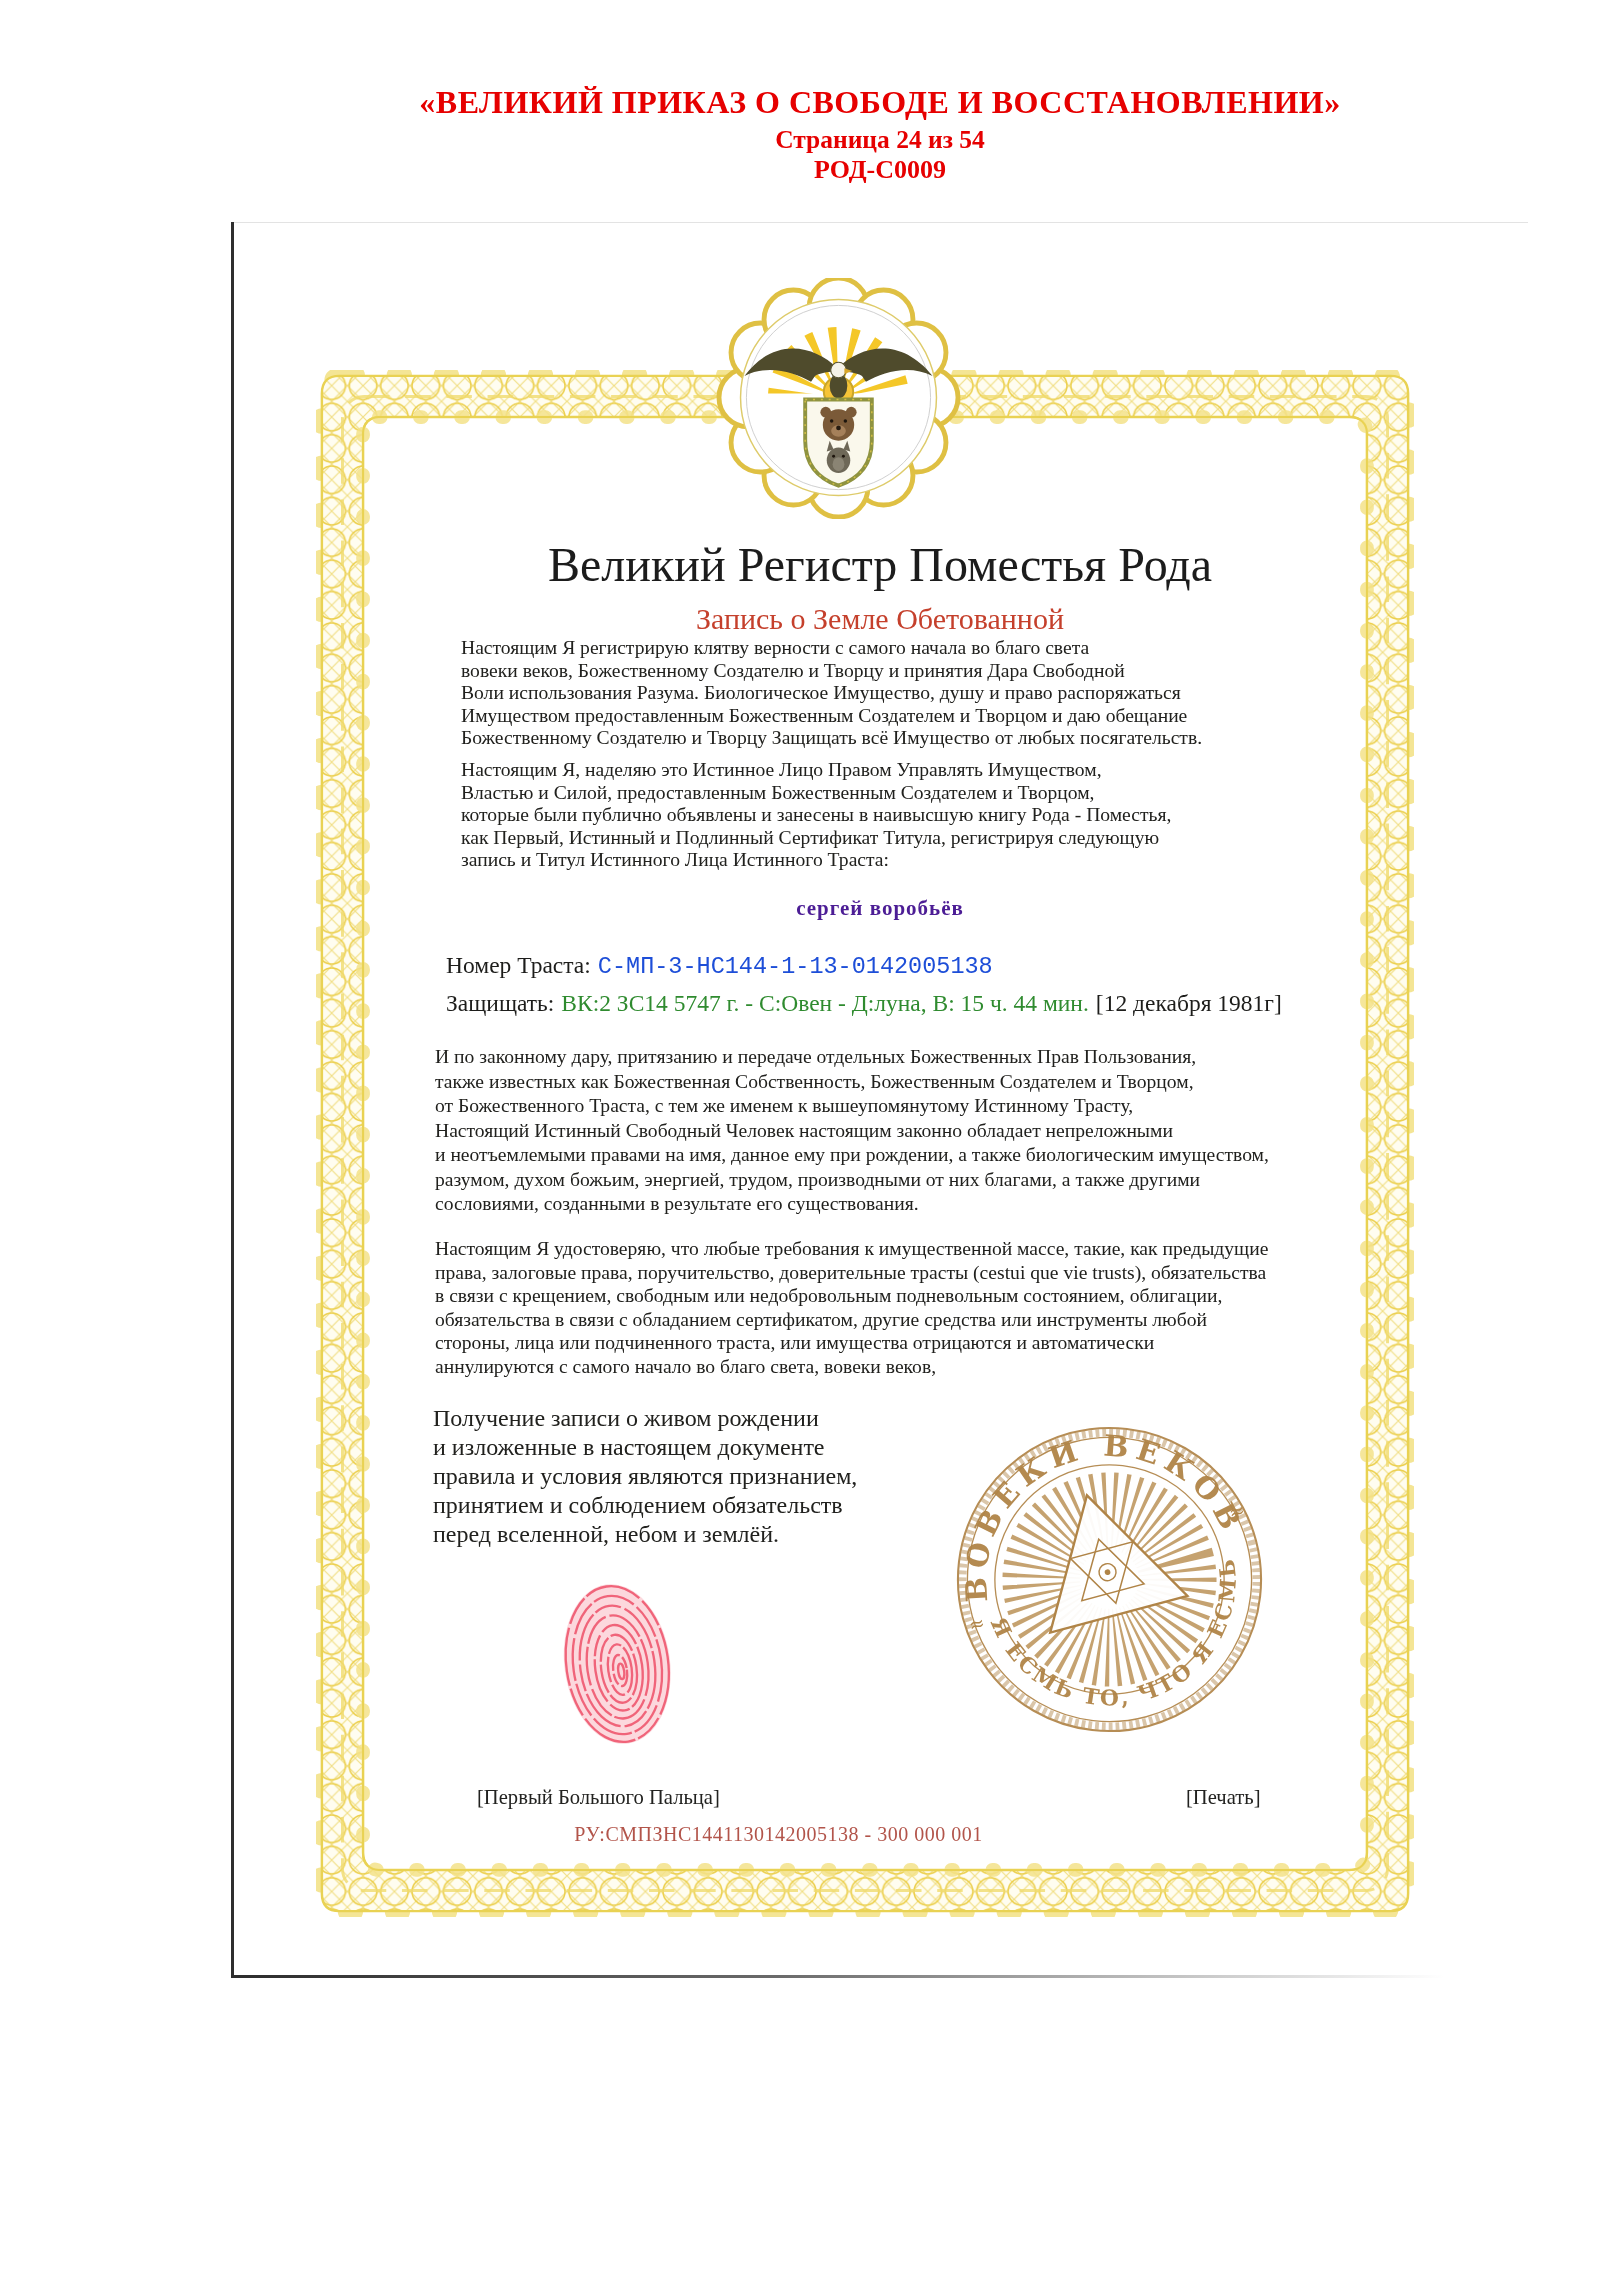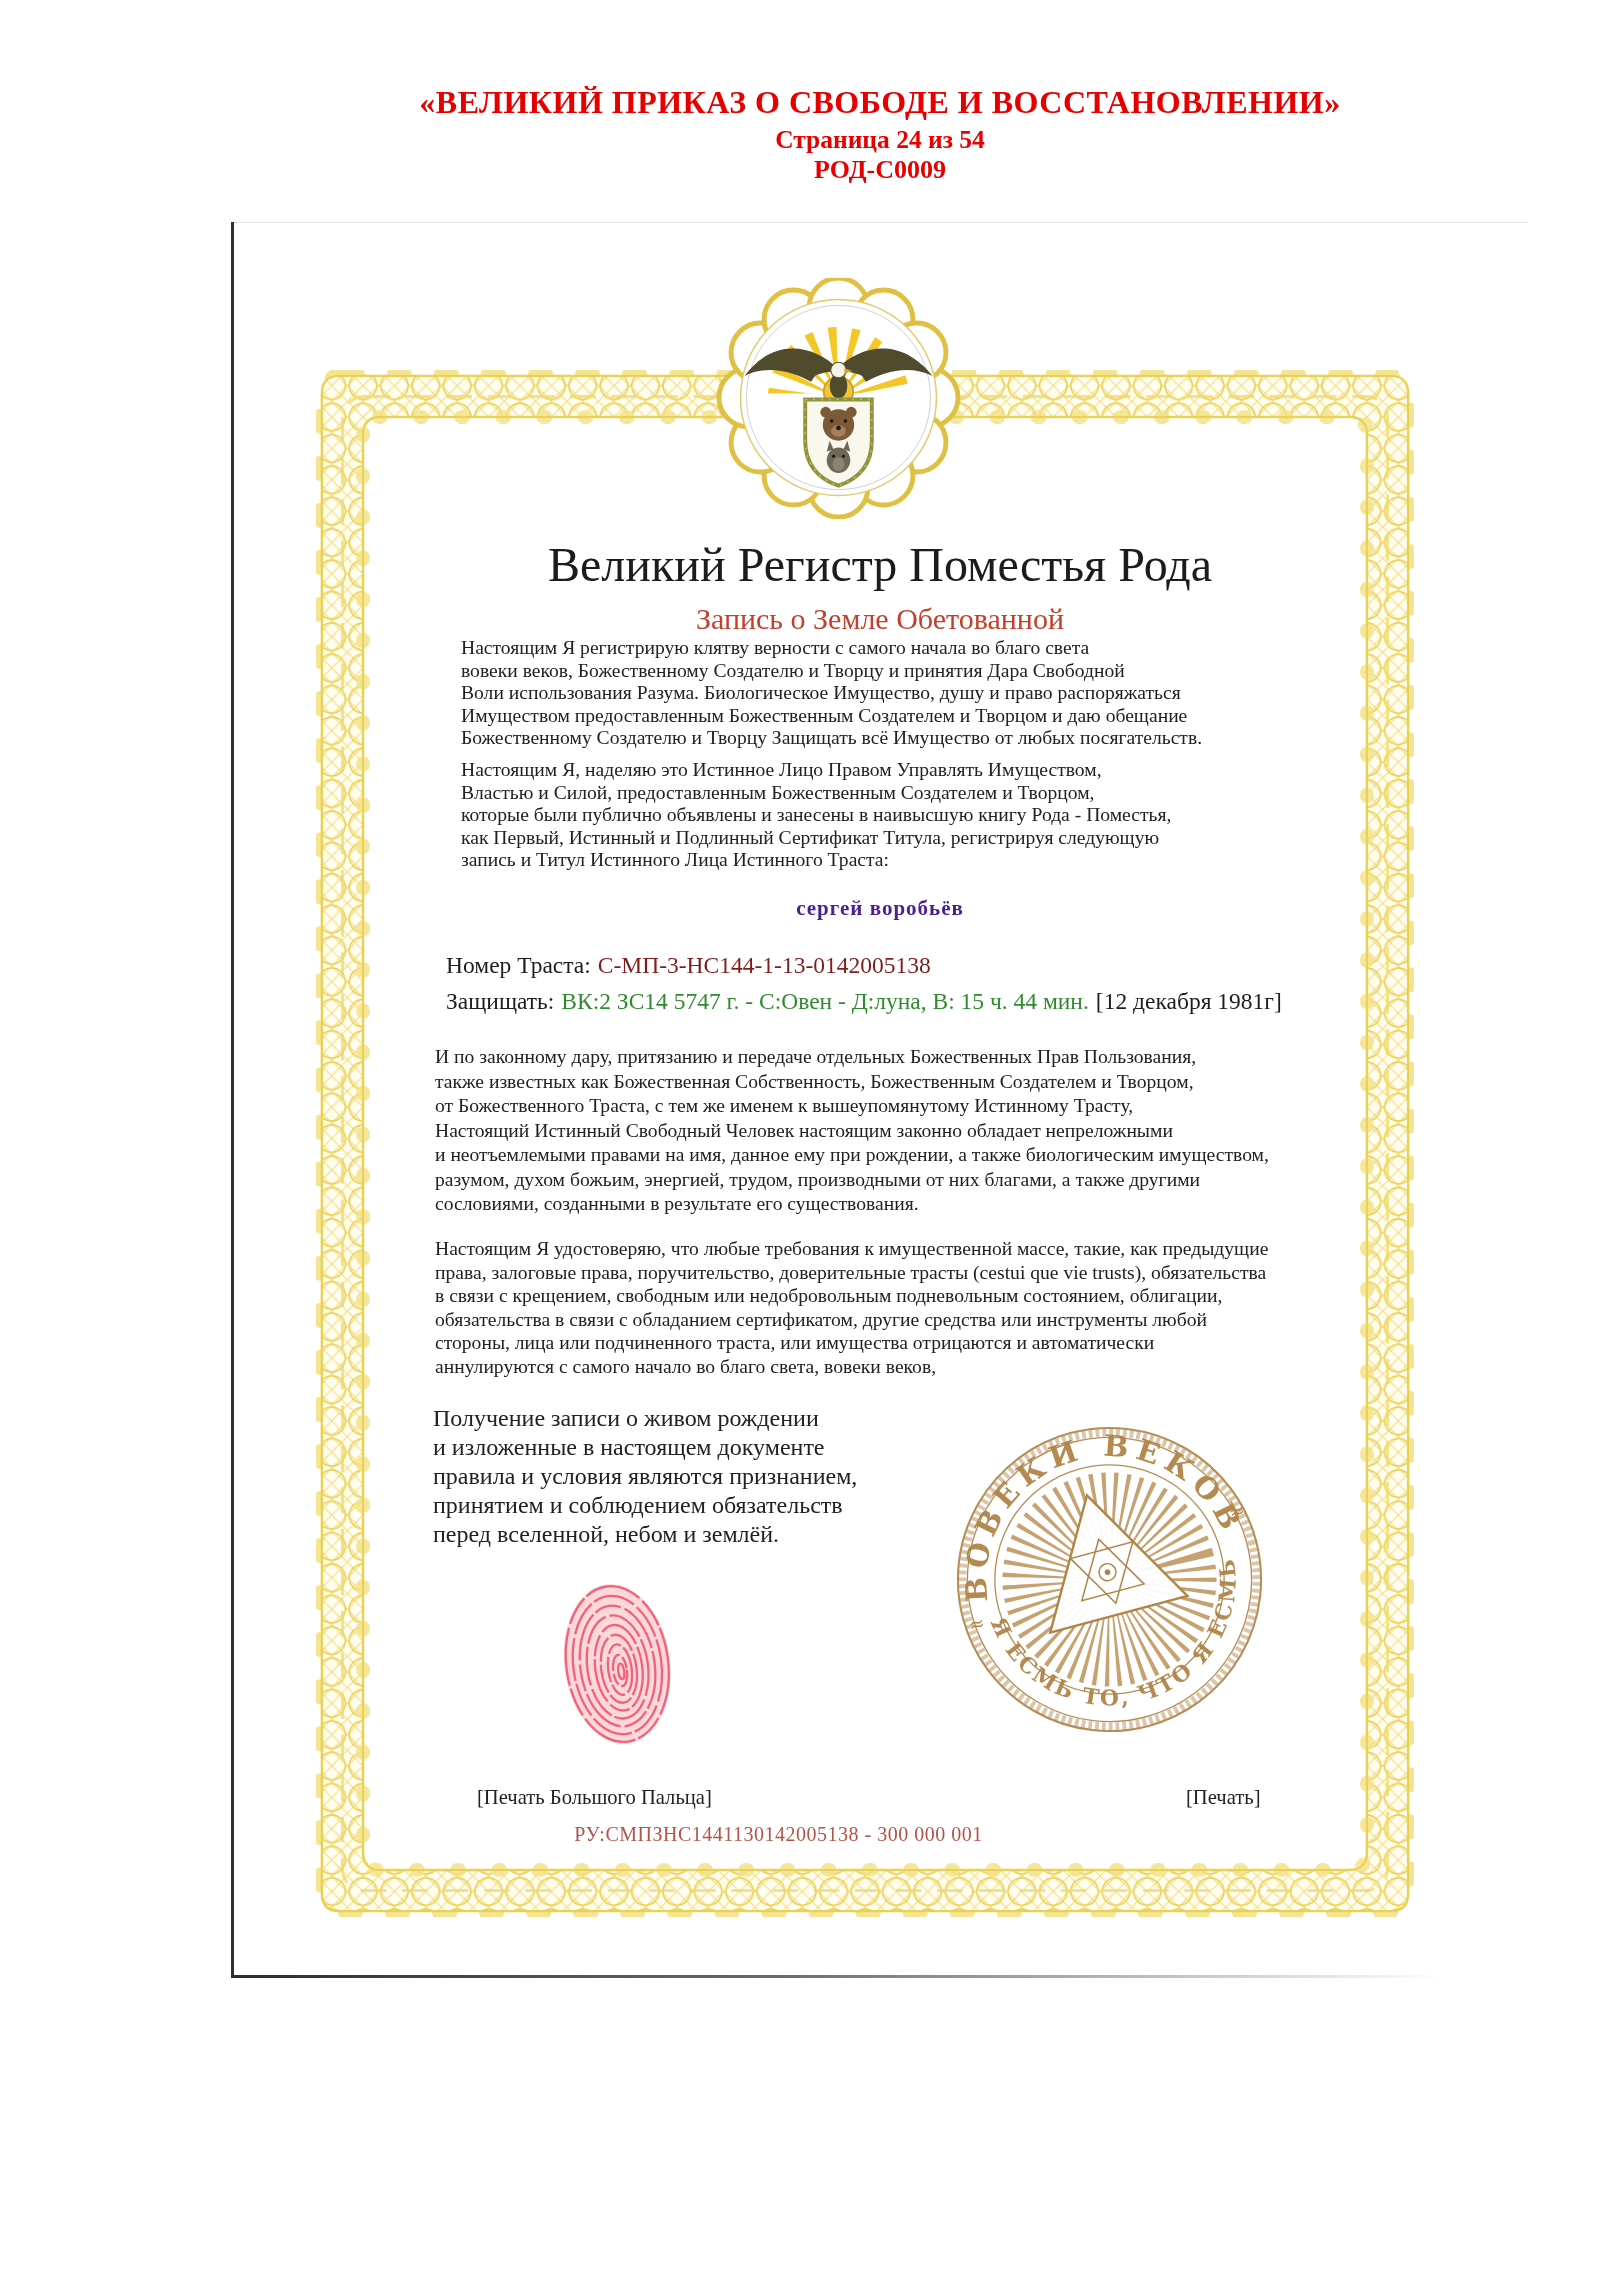--- a/index.html
+++ b/index.html
@@ -35,21 +35,21 @@
   .p-oath   { left:461px; top:637px; }
   .p-endow  { left:461px; top:759px; }
   .p-rights { left:435px; top:1045px; line-height:24.5px; }
   .p-claims { left:435px; top:1237px; line-height:23.5px; }
   .p-accept { left:433px; top:1404px; font-size:24px; line-height:29px; width:549px; }
 
   .beneficiary { position:absolute; left:232px; top:896px; width:1296px; text-align:center;
                  font-size:21px; font-weight:bold; color:#4c1d95; letter-spacing:1px; }
 
   .trust { position:absolute; left:446px; top:947px; font-size:23.5px; line-height:36px; color:#1d1d1b; }
-  .trust .red   { color:#7f1d1d; }
+  .trust .red   { color:#1d4ed8;font-family:Liberation Mono, monospace; }
   .trust .green { color:#2f8b2f; }
   .trust span { margin-right:.3em; }
   .trust span:last-child { margin-right:0; }
 
   .lbl { position:absolute; font-size:20.6px; color:#222220; }
   .lbl-thumb { left:477px;  top:1786px; }
   .lbl-seal  { left:1186px; top:1786px; }
 
   .registry { position:absolute; left:232px; top:1823px; width:1093px; text-align:center;
               font-size:20px; color:#b2544a; letter-spacing:0.5px; }
@@ -219,17 +219,17 @@
     <ellipse cx="70" cy="98" rx="38" ry="62" stroke-dasharray="50 3 28 4"></ellipse>
     <ellipse cx="70" cy="99" rx="31" ry="53" stroke-dasharray="34 4 40 3"></ellipse>
     <ellipse cx="71" cy="100" rx="24" ry="44" stroke-dasharray="46 3 22 4"></ellipse>
     <ellipse cx="71" cy="101" rx="18" ry="35" stroke-dasharray="30 3 26 3"></ellipse>
     <ellipse cx="72" cy="102" rx="12" ry="26" stroke-dasharray="26 3 18 3"></ellipse>
     <ellipse cx="72" cy="103" rx="7" ry="16" stroke-dasharray="20 3 12 3"></ellipse>
     <ellipse cx="73" cy="104" rx="3" ry="8"></ellipse>
   </g>
 </svg>
 
-<div class="lbl lbl-thumb">[Печать Большого Пальца]</div>
+<div class="lbl lbl-thumb">[Первый Большого Пальца]</div>
 <div class="lbl lbl-seal">[Печать]</div>
 
 <div class="registry">РУ:СМПЗНС1441130142005138 - 300 000 001</div>
 
 
 </body></html>

